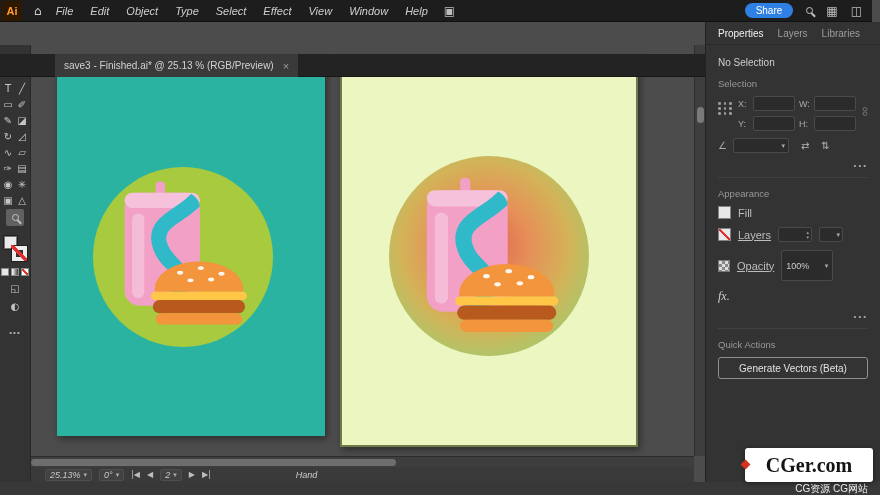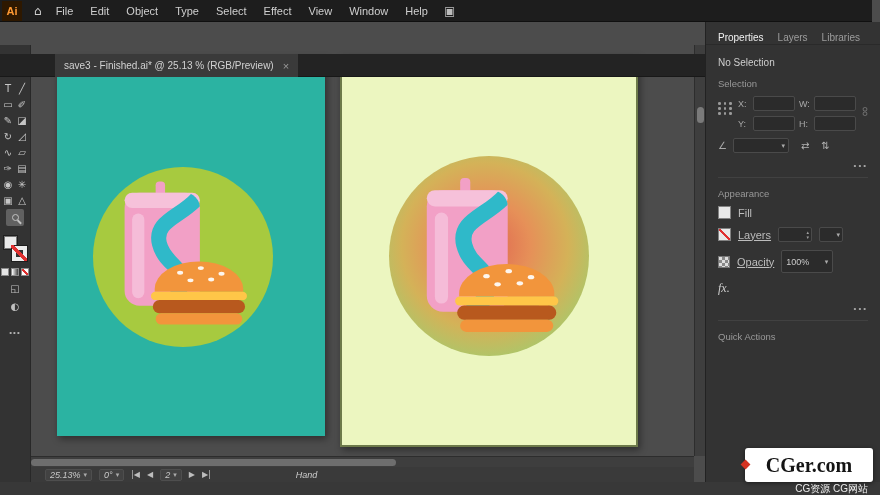--- a/index.html
+++ b/index.html
@@ -10,21 +10,21 @@
   .app { position:relative; width:880px; height:495px; background:#4c4c4c; }
 
   
   .menubar { position:absolute; top:0; left:0; right:8px; height:22px; background:#1d1d1d;
              border-bottom:1px solid #101010; display:flex; align-items:center;
              color:#cfcfcf; font-size:11px; z-index:6; }
   .ai-logo { width:20px; height:20px; margin:1px 2px 1px 2px; background:#2e1800; color:#ff9a33;
              font-weight:bold; font-size:11px; display:flex; align-items:center; justify-content:center; }
   .home { margin:0 8px 0 10px; font-size:12px; color:#cfcfcf; }
   .menus { display:flex; gap:17px; margin-left:6px; }
-  .menu-item { cursor:default; }
+  .menu-item { cursor:default;font-style:italic; }
   .mb-doc { margin-left:16px; font-size:12px; color:#bdbdbd; }
   .mb-right { margin-left:auto; display:flex; align-items:center; gap:13px; padding-right:10px; }
   .share-btn { color:#fff; font-size:10px; padding:2px 11px; border-radius:9px; }
   .mag { display:inline-block; width:7px; height:7px; border:1.5px solid #c3c3c3; border-radius:50%; position:relative; }
   .mag::after { content:""; position:absolute; width:5px; height:1.5px; background:#c3c3c3;
                 transform:rotate(45deg); right:-4px; bottom:-2px; }
   .mb-icon { font-size:12px; color:#bdbdbd; }
 
   
   .tabbar { position:absolute; top:22px; left:0; width:705px; height:23px; background:#232323;
@@ -85,21 +85,21 @@
                background:#424242; border:1px solid #4e4e4e; border-radius:2px; }
   .sb-nav { font-size:8px; color:#bdbdbd; }
   .sb-tool { margin-left:78px; color:#cfcfcf; }
   .caret { font-size:7px; color:#aaa; }
 
   .bottomstrip { position:absolute; left:0; top:482px; width:880px; height:13px; background:#383838; z-index:3; }
 
   
   .panel { position:absolute; top:22px; right:0; width:175px; height:460px; background:#333;
            border-left:1px solid #222; z-index:5; color:#b5b5b5; }
-  .panel-tabs { display:flex; gap:2px; height:23px; align-items:flex-start; padding:6px 6px;
+  .panel-tabs { display:flex; gap:2px; height:23px; align-items:center; padding:6px 6px;
                 border-bottom:1px solid #2a2a2a; }
   .panel-tab { font-size:10px; color:#9d9d9d; padding:4px 6px; }
   .panel-tab.active { color:#f2f2f2; }
   .panel-body { padding:8px 12px; }
   .no-selection { font-size:10px; color:#cfcfcf; margin:4px 0 10px; }
   .section-title { font-size:9.5px; color:#999; margin:10px 0 7px; }
   .t-grid { display:flex; align-items:flex-start; gap:6px; }
   .refgrid { display:grid; grid-template-columns:repeat(3,3px); gap:2.5px; margin-top:6px; }
   .refdot { width:2.5px; height:2.5px; background:#9a9a9a; border-radius:50%; }
   .t-fields { display:flex; flex-direction:column; gap:5px; }
@@ -124,21 +124,21 @@
   .stepper { display:flex; flex-direction:column; justify-content:center; align-items:flex-end;
              width:34px; height:15px; background:#2b2b2b; border:1px solid #4a4a4a; border-radius:2px;
              padding-right:2px; }
   .stepper span { font-size:5px; line-height:5px; color:#9e9e9e; }
   .dropdown { display:flex; align-items:center; justify-content:flex-end; width:24px; height:15px;
               background:#2b2b2b; border:1px solid #4a4a4a; border-radius:2px; padding-right:2px; }
   .checker { width:12px; height:12px; border:1px solid #777; background-color:#ddd;
              background-image:linear-gradient(45deg,#888 25%,transparent 25%,transparent 75%,#888 75%),
                               linear-gradient(45deg,#888 25%,transparent 25%,transparent 75%,#888 75%);
              background-size:6px 6px; background-position:0 0,3px 3px; }
-  .opacity-box { display:flex; align-items:center; justify-content:space-between; width:52px; height:23px;
+  .opacity-box { display:flex; align-items:center; justify-content:space-between; width:52px; height:31px;
                  background:#2b2b2b; border:1px solid #4a4a4a; border-radius:2px; padding:0 4px;
                  font-size:9px; color:#ccc; }
   .fx { font-family:"Liberation Serif",serif; font-style:italic; font-size:12px; color:#cfcfcf; }
   .qa-btn { display:block; width:100%; height:22px; border:1px solid #8f8f8f; border-radius:3px;
             background:transparent; color:#e3e3e3; font-size:10px; margin-top:4px;
             font-family:"Liberation Sans","DejaVu Sans",sans-serif; }
 
   
   .watermark { position:absolute; right:7px; bottom:13px; width:128px; height:34px; background:#fff;
                border-radius:3px; box-shadow:0 1px 4px rgba(0,0,0,0.5); display:flex; align-items:center;
@@ -162,20 +162,26 @@
       <span class="menu-item">Edit</span>
       <span class="menu-item">Object</span>
       <span class="menu-item">Type</span>
       <span class="menu-item">Select</span>
       <span class="menu-item">Effect</span>
       <span class="menu-item">View</span>
       <span class="menu-item">Window</span>
       <span class="menu-item">Help</span>
     </div>
     <span class="mb-doc glyph">▣</span>
+    <div class="mb-right">
+      <span class="share-btn" style="background: rgb(47, 128, 228);">Share</span>
+      <span class="mag"></span>
+      <span class="mb-icon glyph">▦</span>
+      <span class="mb-icon glyph">◫</span>
+    </div>
   </div>
 
   <div class="tabbar">
     <div class="doc-tab">
       <span>save3 - Finished.ai* @ 25.13 % (RGB/Preview)</span>
       <span class="tab-close">×</span>
     </div>
   </div>
 
   <div class="toolbar">
@@ -373,20 +379,21 @@
         </div>
       </div>
       <div class="a-row">
         <span class="fx">fx.</span>
       </div>
       <div class="dots-row">•••</div>
 
       <div class="divider"></div>
 
       <div class="section-title">Quick Actions</div>
+      <button class="qa-btn">Generate Vectors (Beta)</button>
     </div>
   </div>
 
   <div class="watermark">
     <span class="wm-accent"></span>
     <span class="wm-brand">CGer.com</span>
   </div>
   <div class="wm-caption">CG资源 CG网站</div>
 
 </div>

